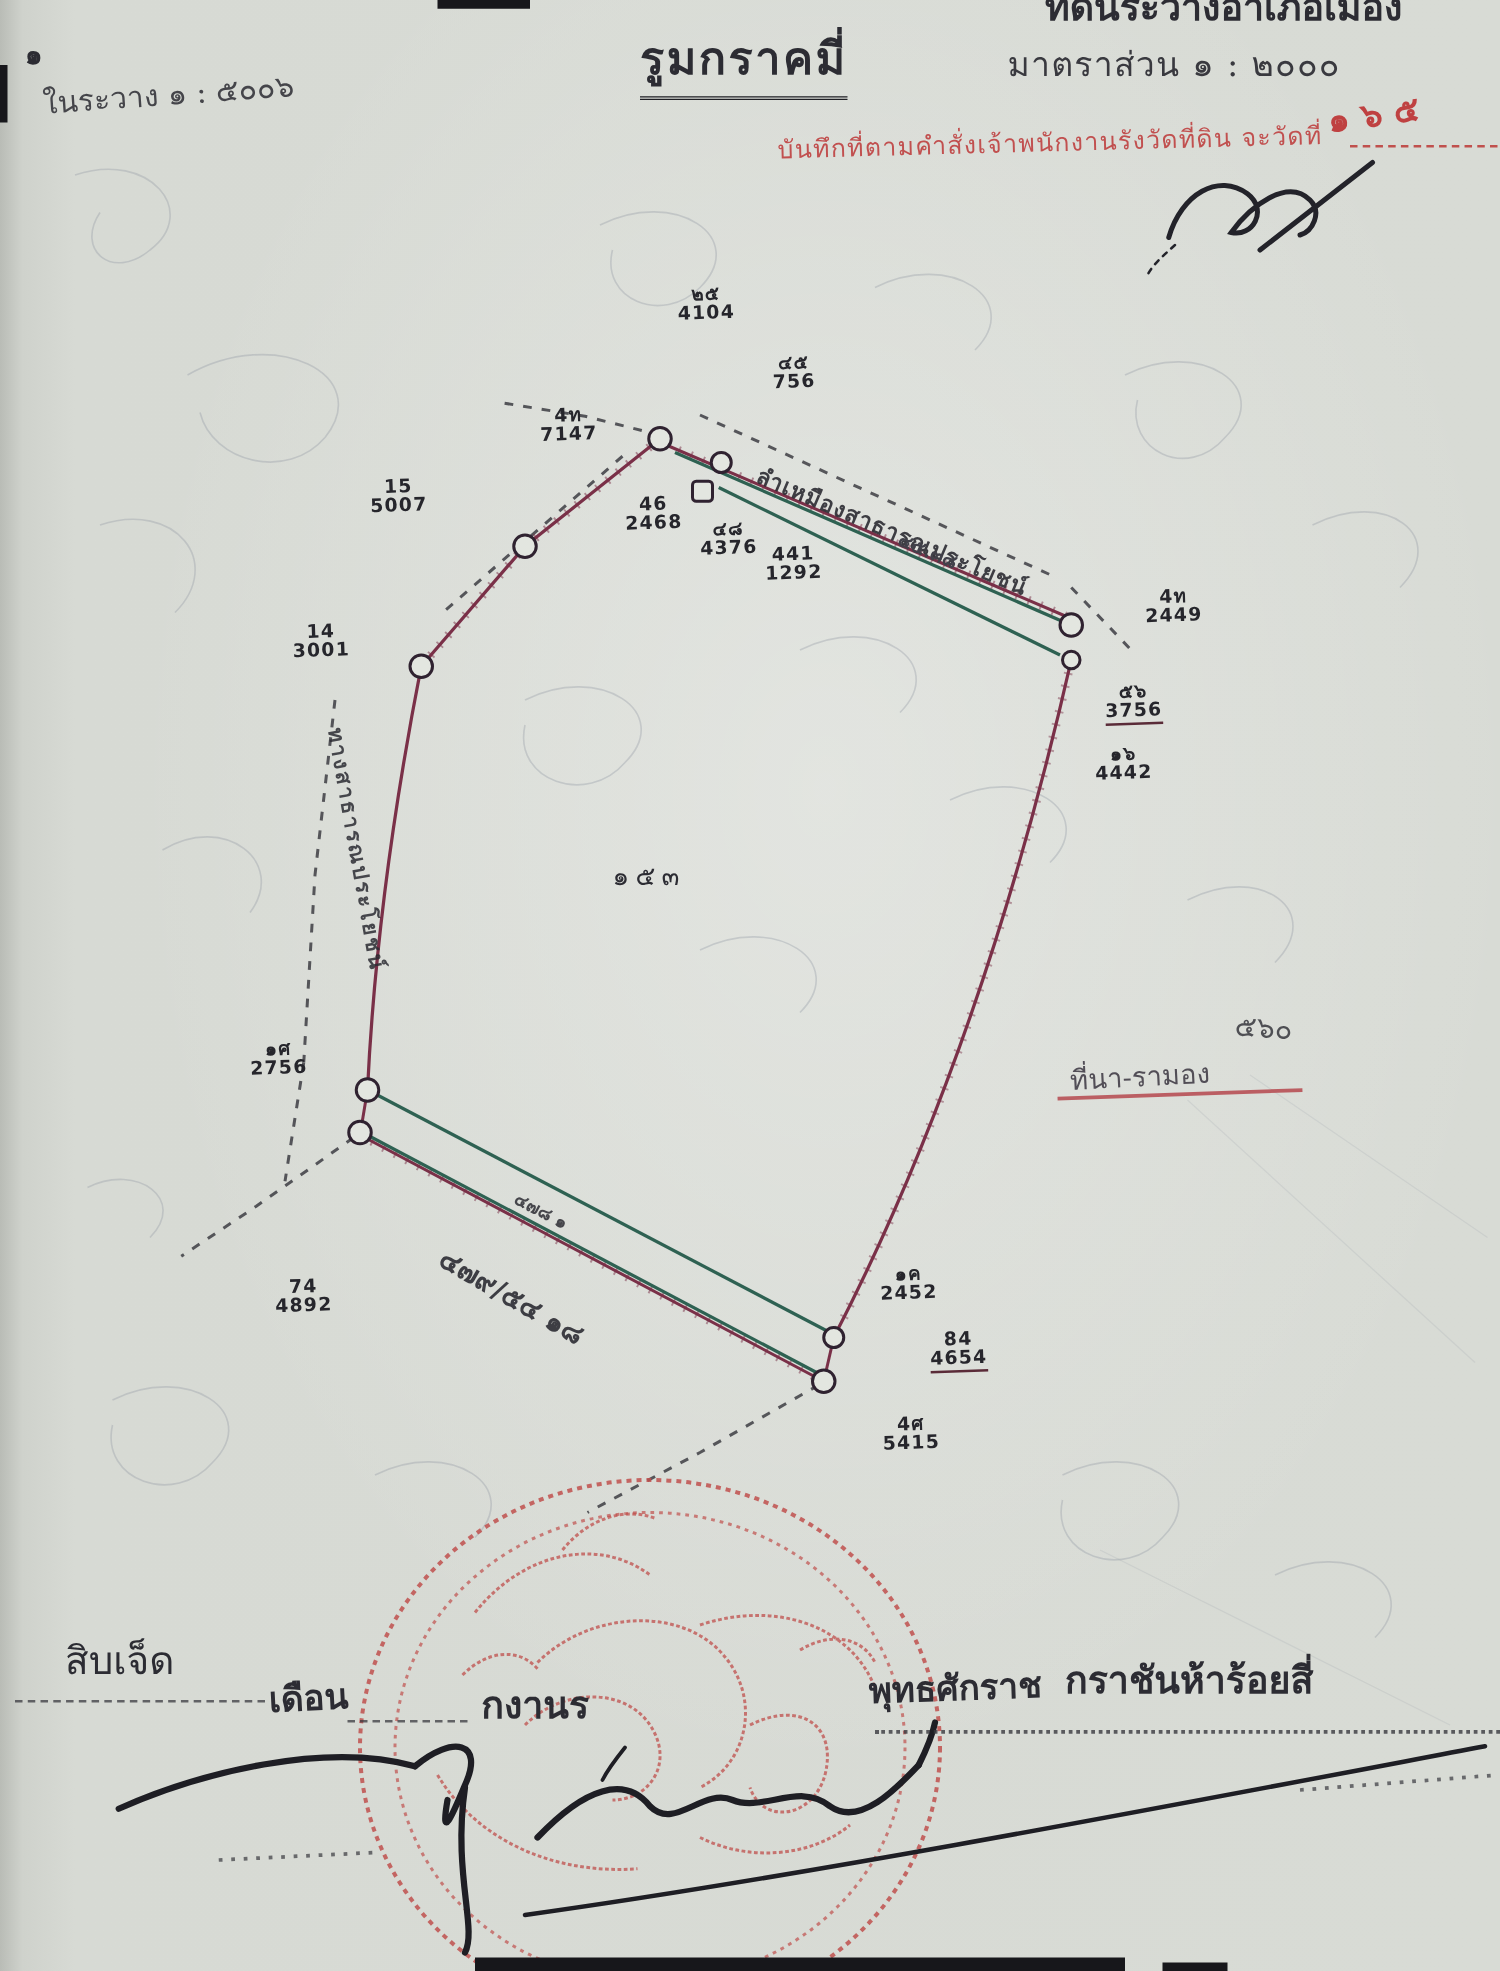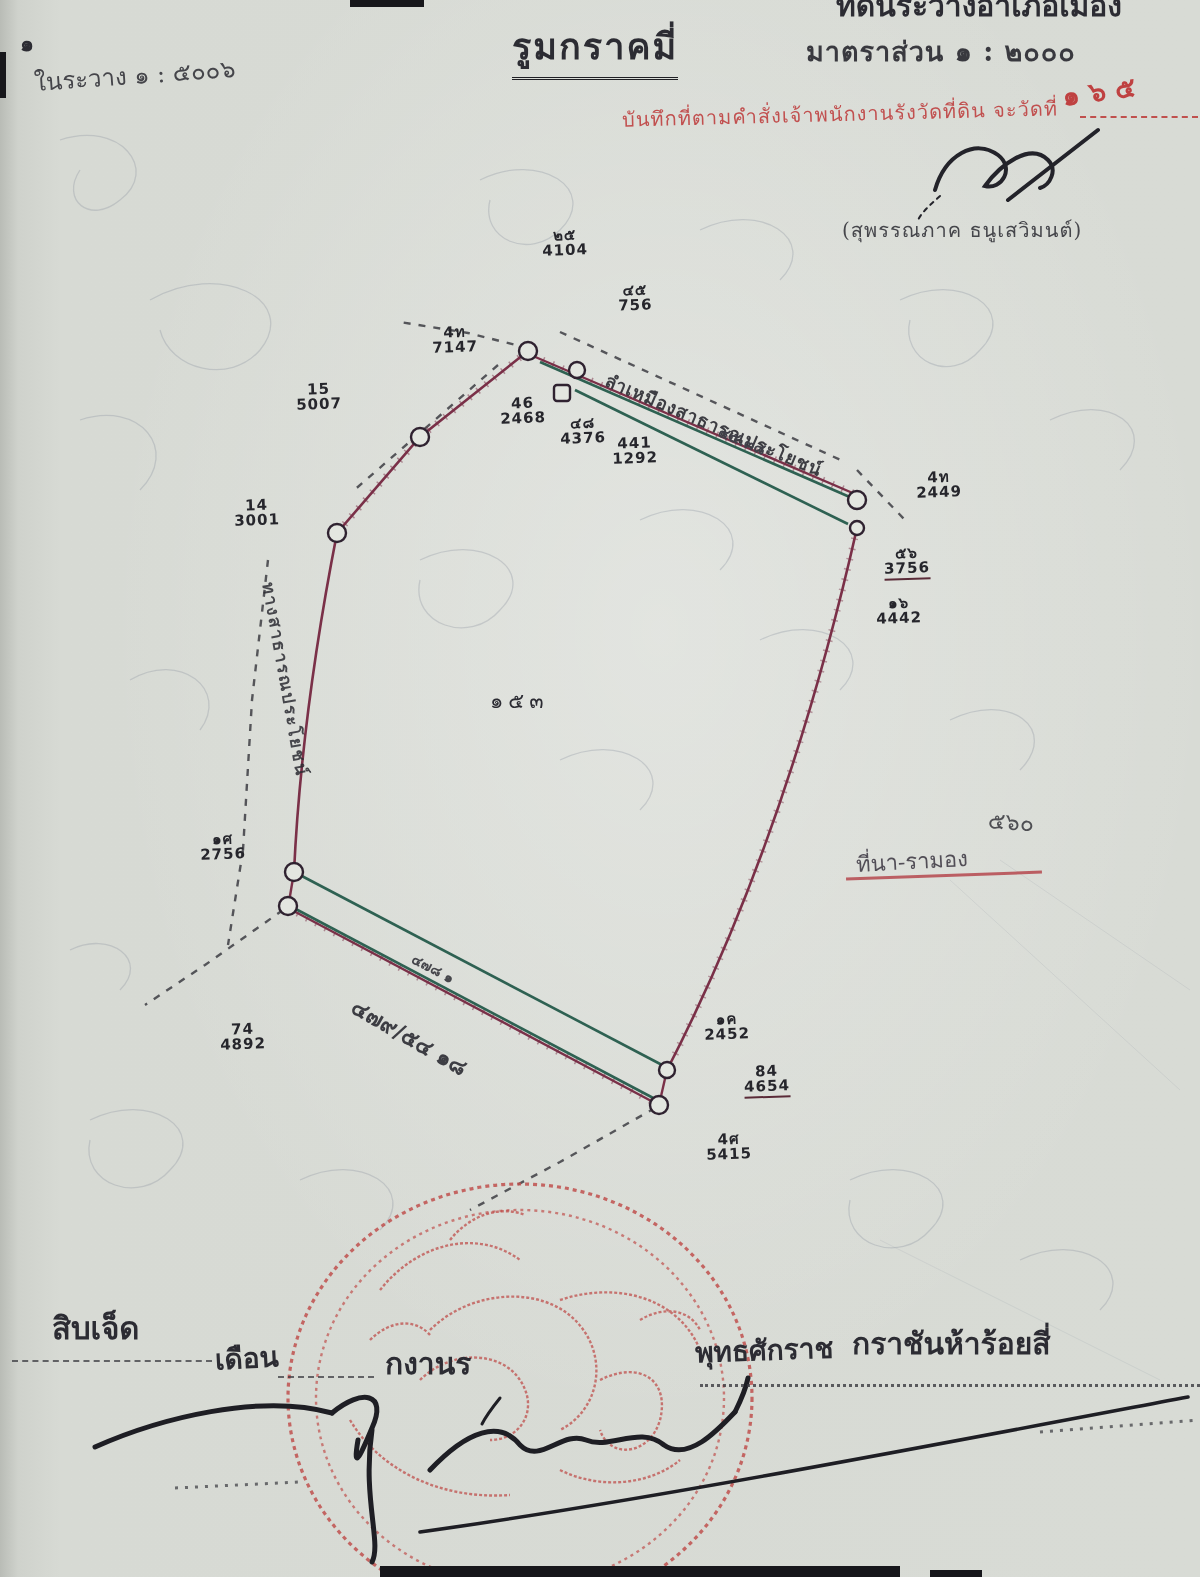--- a/index.html
+++ b/index.html
@@ -149,27 +149,26 @@
     </g>
   </svg>
 
   <div class="abs hand" style="left:20px;top:26px;font-size:22px;font-weight:bold">๑</div>
   <div class="abs hand" style="left:34px;top:56px;font-size:24px;transform:rotate(-4deg);opacity:.85">ในระวาง  ๑ : ๕๐๐๖</div>
   <div class="abs title hand" style="left:512px;top:18px">รูมกราคมี่</div>
 
   <div class="cutclip" style="left:820px;top:0;width:380px;height:28px">
     <div class="abs hand" style="left:16px;top:-18px;font-size:30px;font-weight:bold">ที่ดินระวางอำเภอเมืองอุดรธานี</div>
   </div>
-  <div class="abs hand" style="left:806px;top:30px;font-size:27px;font-weight:bold;letter-spacing:1px;opacity:.92">มาตราส่วน   ๑ : ๒๐๐๐</div>
+  <div class="abs hand" style="left:806px;top:30px;font-size:27px;font-weight:normal;letter-spacing:1px;opacity:.92">มาตราส่วน   ๑ : ๒๐๐๐</div>
 
   <div class="abs red" style="left:622px;top:98px;font-size:20px;letter-spacing:1px;transform:rotate(-1.5deg);opacity:.9">บันทึกที่ตามคำสั่งเจ้าพนักงานรังวัดที่ดิน จะวัดที่</div>
   <div class="abs red" style="left:1062px;top:70px;font-size:27px;font-weight:bold;transform:rotate(-8deg)">๑ ๖ ๕</div>
   <div class="abs reddash" style="left:1080px;top:116px;width:118px"></div>
 
-  <div class="abs hand" style="left:842px;top:214px;font-size:20px;letter-spacing:1px;opacity:.85">(สุพรรณภาค  ธนูเสวิมนต์)</div>
 
   <div class="abs hand rot" style="left:612px;top:366px;font-size:18px;font-weight:bold;transform:rotate(23deg);letter-spacing:1px;opacity:.9">ลำเหมืองสาธารณประโยชน์</div>
   <div class="abs hand rot" style="left:724px;top:420px;font-size:15px;font-weight:bold;transform:rotate(23deg);color:#41414a">๔๕.๓๘</div>
 
   <div class="abs hand rot" style="left:282px;top:580px;font-size:17px;font-weight:bold;transform:rotate(80deg);letter-spacing:2px;opacity:.85">ทางสาธารณประโยชน์</div>
 
   <div class="abs hand rot" style="left:418px;top:948px;font-size:14px;font-weight:bold;transform:rotate(28deg);opacity:.85">๔๗๘ ๑</div>
   <div class="abs hand rot" style="left:362px;top:990px;font-size:22px;font-weight:bold;transform:rotate(30deg);opacity:.9">๔๗๙/๕๔ ๑๘</div>
 
   <div class="abs hand" style="left:490px;top:684px;font-size:21px;font-weight:normal;letter-spacing:5px">๑๕๓</div>
@@ -237,21 +236,21 @@
     </div>
   <div class="mk" style="left:744px;top:1064px">
     <span>84</span>
       <span class="und">4654</span>
     </div>
   <div class="mk" style="left:706px;top:1132px">
     <span>4ศ</span>
       <span>5415</span>
     </div>
 
-  <div class="abs hand" style="left:52px;top:1303px;font-size:31px;font-weight:bold">สิบเจ็ด</div>
+  <div class="abs hand" style="left:52px;top:1303px;font-size:31px;font-weight:normal">สิบเจ็ด</div>
   <div class="dashline abs" style="left:12px;top:1360px;width:200px"></div>
   <div class="abs hand" style="left:215px;top:1336px;font-size:28px;font-weight:bold;transform:rotate(-3deg)">เดือน</div>
   <div class="dashline abs" style="left:278px;top:1376px;width:96px"></div>
   <div class="abs hand" style="left:385px;top:1340px;font-size:30px;font-weight:bold">กงานร</div>
   <div class="abs hand" style="left:695px;top:1328px;font-size:28px;font-weight:bold;transform:rotate(-2deg)">พุทธศักราช</div>
   <div class="abs hand" style="left:852px;top:1320px;font-size:30px;font-weight:bold">กราชันห้าร้อยสี่</div>
   <div class="dotline abs" style="left:700px;top:1384px;width:500px"></div>
 
 </div>
 

